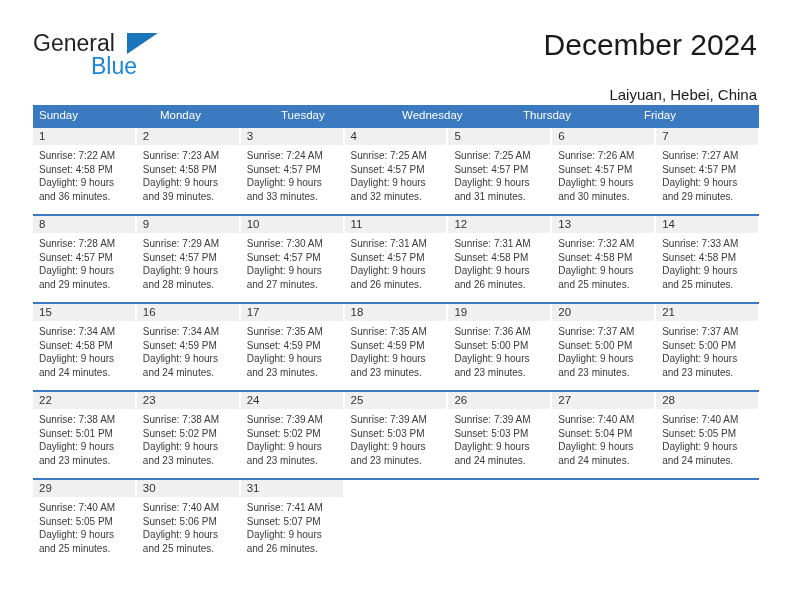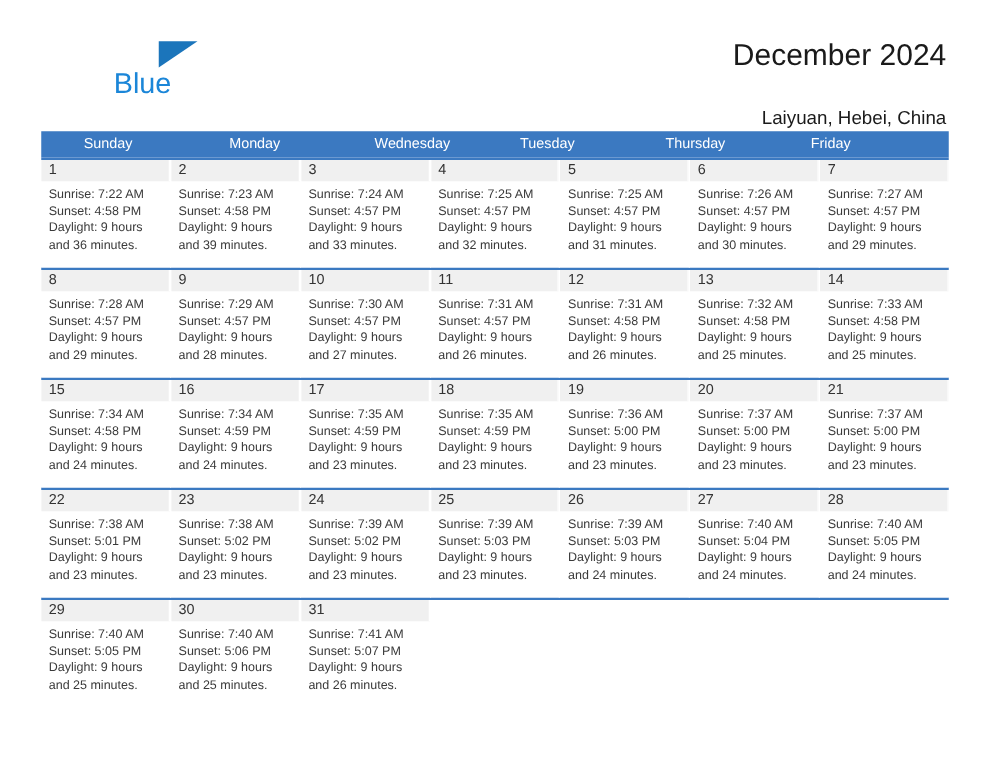--- a/index.html
+++ b/index.html
@@ -63,21 +63,21 @@
     text-align: right;
   }
 
   .title-block {
     position: absolute;
     right: 35px;
     top: 0px;
     text-align: right;
   }
   .cal-title {
-    font-size: 24px;
+    font-size: 30px;
     line-height: 38px;
     color: #1a1a1a;
     font-weight: normal;
     white-space: nowrap;
     text-align: center;
   }
   .cal-subtitle {
     font-size: 15px;
     line-height: 22px;
     color: #1a1a1a;
@@ -89,21 +89,20 @@
   .calendar {
     position: absolute;
     left: 33px;
     top: 105px;
     width: 726px;
   }
   .weekdays {
     display: flex;
     background: #3b79c1;
     height: 21px;
-    padding-left: 28px;
   }
   .weekday {
     flex: 1 1 0;
     color: #ffffff;
     font-size: 11.5px;
     line-height: 21px;
     padding-left: 6px;
     box-sizing: border-box;
     white-space: nowrap;
   }
@@ -150,38 +149,39 @@
   .dayinfo div { white-space: nowrap; }
 </style>
 </head>
 <body>
 
 <div class="page">
 
   <div class="topbar">
 
     <div class="logo">
+      <div class="logo-row1">General</div>
       <div class="logo-tri"></div>
       <div class="logo-row2">Blue</div>
     </div>
 
     <div class="title-block">
       <div class="cal-title">December 2024</div>
       <div class="cal-subtitle">Laiyuan, Hebei, China</div>
     </div>
 
   </div>
 
   <div class="calendar">
 
     <div class="weekdays">
       <div class="weekday">Sunday</div>
       <div class="weekday">Monday</div>
+      <div class="weekday">Tuesday</div>
       <div class="weekday">Wednesday</div>
-      <div class="weekday">Tuesday</div>
       <div class="weekday">Thursday</div>
       <div class="weekday">Friday</div>
     </div>
 
     <div class="week">
       <div class="daycell">
         <div class="daynum">1</div>
         <div class="dayinfo">
           <div>Sunrise: 7:22 AM</div>
           <div>Sunset: 4:58 PM</div>

